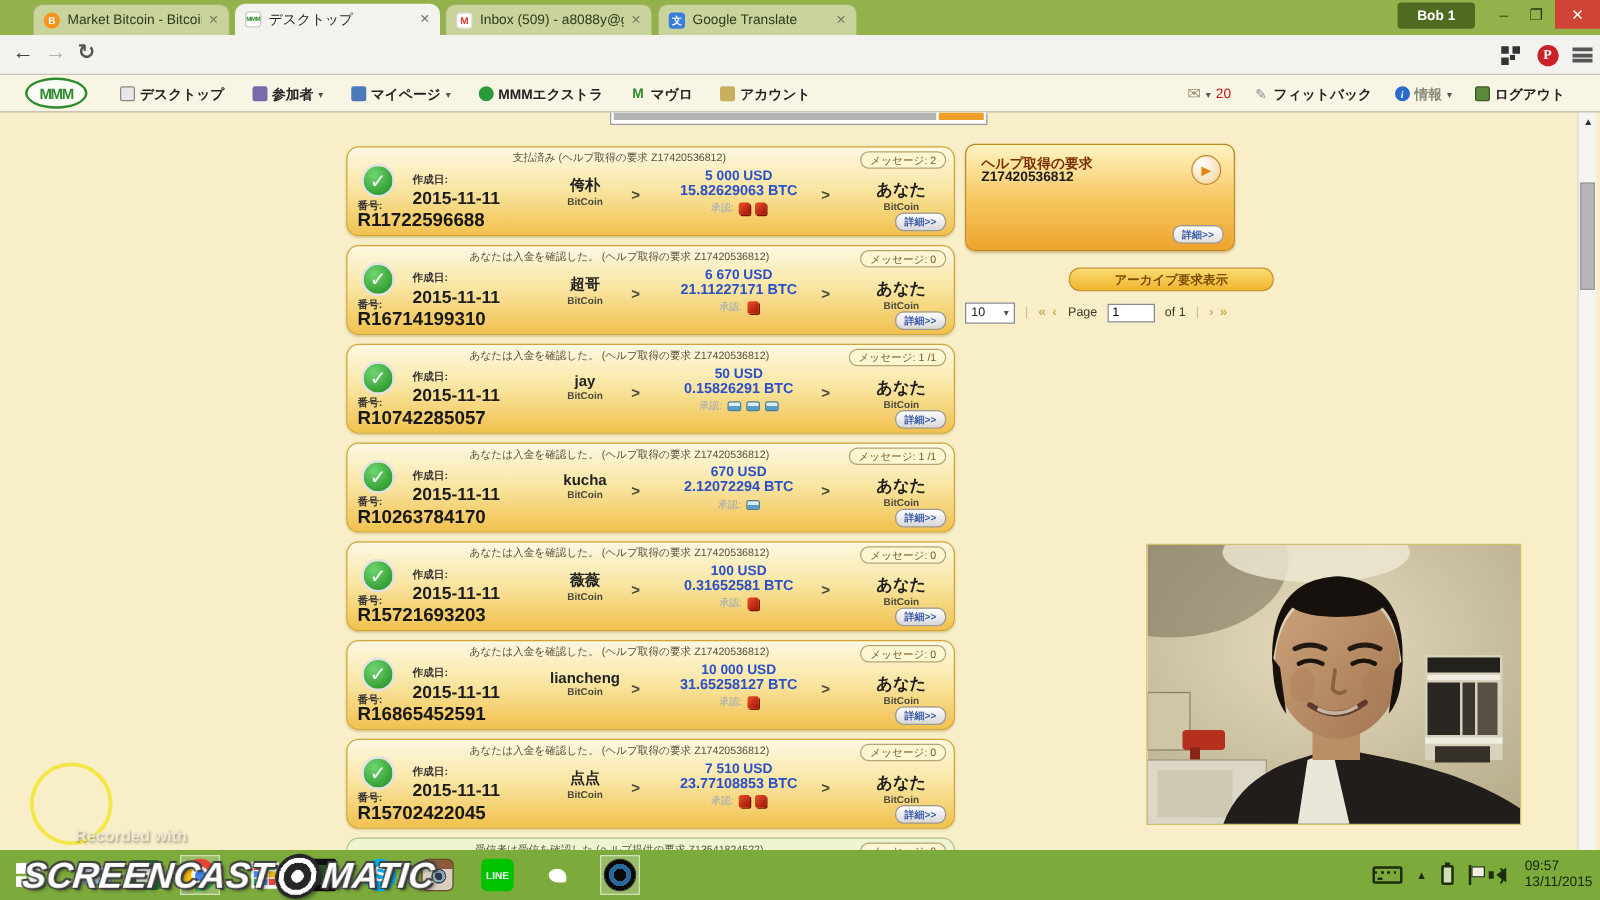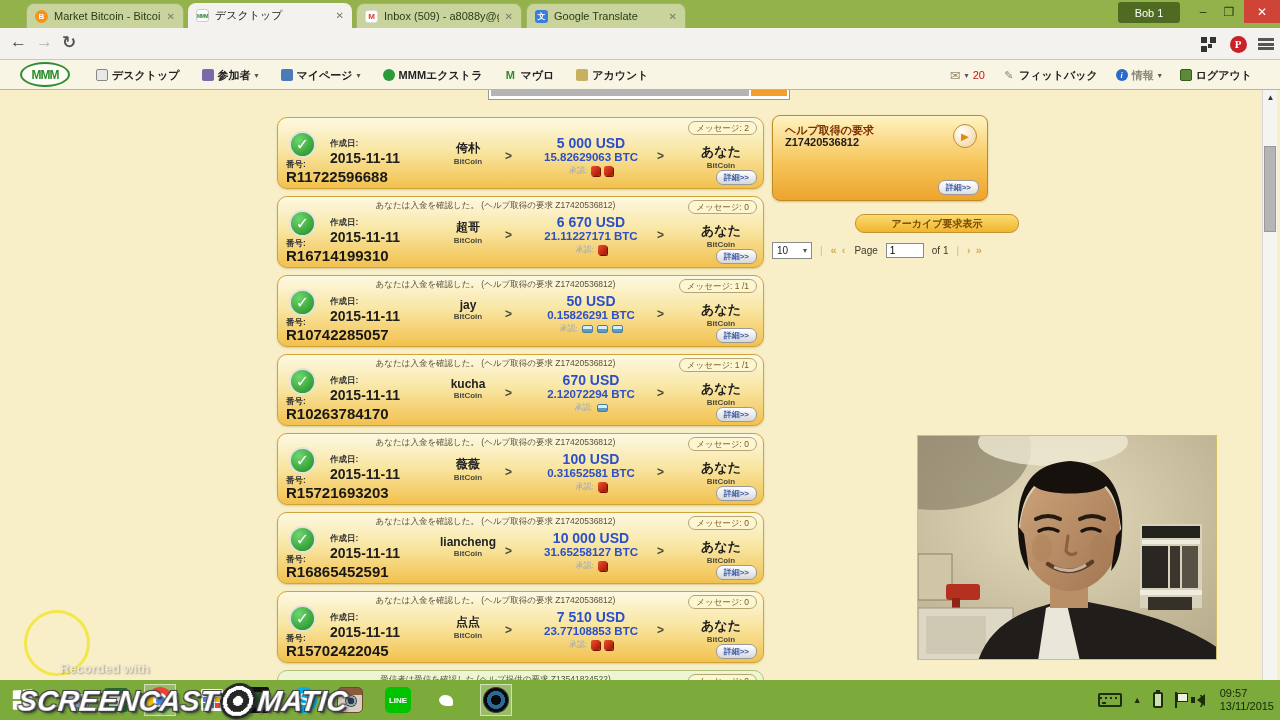--- a/index.html
+++ b/index.html
@@ -12,21 +12,21 @@
   .tab.inactive { background:#c9d49c; border:1px solid #a3b36a; border-bottom:none; }
   .tab.active { background:#f4f2ef; color:#222; }
   .tab .tlabel { white-space:nowrap; overflow:hidden; max-width:118px; }
   .tab .tclose { margin-left:auto; color:#7a7a6a; font-size:10px; font-weight:bold; }
   .tico { width:13px; height:13px; border-radius:3px; display:inline-flex; align-items:center; justify-content:center; font-size:8px; font-weight:bold; flex:none; }
   .tico-btc { background:#f7931a; color:#fff; border-radius:50%; }
   .tico-mmm { background:#fff; color:#2e8b2e; font-size:5px; letter-spacing:-0.5px; border:1px solid #cgc; border:1px solid #ccc; }
   .tico-gmail { background:#fff; color:#d93a2b; border:1px solid #ddd; }
   .tico-tr { background:#3a7de0; color:#fff; }
   .winbtn { position:absolute; top:0; height:23px; display:flex; align-items:center; justify-content:center; font-size:12px; color:#273a10; }
-  .profile-chip { position:absolute; top:2px; left:1118px; width:62px; height:21px; background:#4e6b21; border-radius:3px; color:#fff; font-size:11px; display:flex; align-items:center; justify-content:center; }
+  .profile-chip { position:absolute; top:2px; left:1118px; width:62px; height:21px; background:#4e6b21; border-radius:3px; color:#fff; font-size:11px; display:flex; align-items:center; justify-content:center;font-weight:bold; }
   .btn-close { background:#cf4436; color:#fff !important; }
 
   .toolbar { position:absolute; top:28px; left:0; width:1280px; height:32px; background:#f4f2ef; border-bottom:1px solid #c9c6bd; }
   .navarrow { position:absolute; top:4px; font-size:17px; font-weight:bold; }
   .addr { position:absolute; left:90px; top:5px; width:1098px; height:22px; background:#fff; border:1px solid #c6c6c0; border-radius:3px; display:flex; align-items:center; padding:0 6px; gap:6px; }
   .lock { width:10px; height:8px; background:#57a557; border-radius:2px; position:relative; flex:none; margin-top:3px; }
   .lock::before { content:""; position:absolute; left:1.5px; top:-5px; width:7px; height:6px; border:1.5px solid #57a557; border-bottom:none; border-radius:4px 4px 0 0; }
   .url { font-size:13px; white-space:nowrap; overflow:hidden; }
   .url .host { color:#333; }
   .url .path { color:#8a8a85; }
@@ -79,21 +79,21 @@
   .num-lbl { position:absolute; left:8px; top:41px; font-size:8.5px; font-weight:bold; color:#333;text-align:center; }
   .card-id { position:absolute; left:8px; top:50px; font-size:15px; font-weight:bold; color:#181818; }
   .c-date { position:absolute; left:52px; top:20px; width:100px; }
   .c-date .lbl { font-size:8.5px; font-weight:bold; color:#333; }
   .c-date .val { font-size:14px; font-weight:bold; color:#1d1d1d; }
   .c-from { position:absolute; left:152px; top:22px; width:76px; text-align:center; }
   .c-from .nm { font-size:12px; font-weight:bold; color:#222; }
   .c-from .bc, .c-you .bc { font-size:8px; font-weight:bold; color:#4a4a3a; }
   .gt { position:absolute; top:31px; font-size:12px; font-weight:bold; color:#4a4a3a; }
   .c-amt { position:absolute; left:246px; top:17px; width:134px; text-align:center; }
-  .c-amt .usd { font-size:14px; font-weight:bold; color:#2b4fc8; }
+  .c-amt .usd { font-size:11px; font-weight:bold; color:#2b4fc8; }
   .c-amt .btc { font-size:11.5px; font-weight:bold; color:#2b4fc8; }
   .appr { display:flex; align-items:center; justify-content:center; gap:4px; margin-top:2px; }
   .appr .alb { font-size:8px; color:#9aa8c0; }
   .ap-icon { width:9px; height:10px; border-radius:2px; display:inline-block; }
   .ap-red { background:linear-gradient(135deg,#ef5030,#9c1500); box-shadow:1px 1px 0 #7a1000; }
   .ap-blue { background:linear-gradient(180deg,#d8eef8 45%,#5a9cc8 45%); border:1px solid #48809c; height:8px; width:11px; }
   .c-you { position:absolute; left:412px; top:25px; width:62px; text-align:center; }
   .c-you .yn { font-size:13px; font-weight:bold; color:#1d1d1d; }
   .detail-btn { position:absolute; right:6px; bottom:3px; font-size:8px; font-weight:bold; color:#3a5aa8; background:linear-gradient(180deg,#fff,#d8d8d8); border:1px solid #9a9a9a; border-radius:7px; padding:1px 7px; }
   .card-green { position:relative; width:487px; height:18px; overflow:hidden; background:#eef5d2; border:1px solid #adc27e; border-radius:10px 10px 0 0; }
@@ -268,20 +268,21 @@
 </div>
 
 <div class="content">
   <div class="topbar-partial">
       <span class="bar"></span>
       <span class="seg"></span>
     </div>
 
   <div class="cards" id="cards">
   <div class="card">
+    <div class="card-title">支払済み (ヘルプ取得の要求 Z17420536812)</div>
     <div class="msg-badge">メッセージ: 2</div>
     <div class="chk">✓</div>
     <div class="num-lbl">番号:</div>
     <div class="card-id">R11722596688</div>
     <div class="c-date">
       <div class="lbl">作成日:</div>
       <div class="val">2015-11-11</div>
     </div>
     <div class="c-from">
       <div class="nm">侉朴</div>

